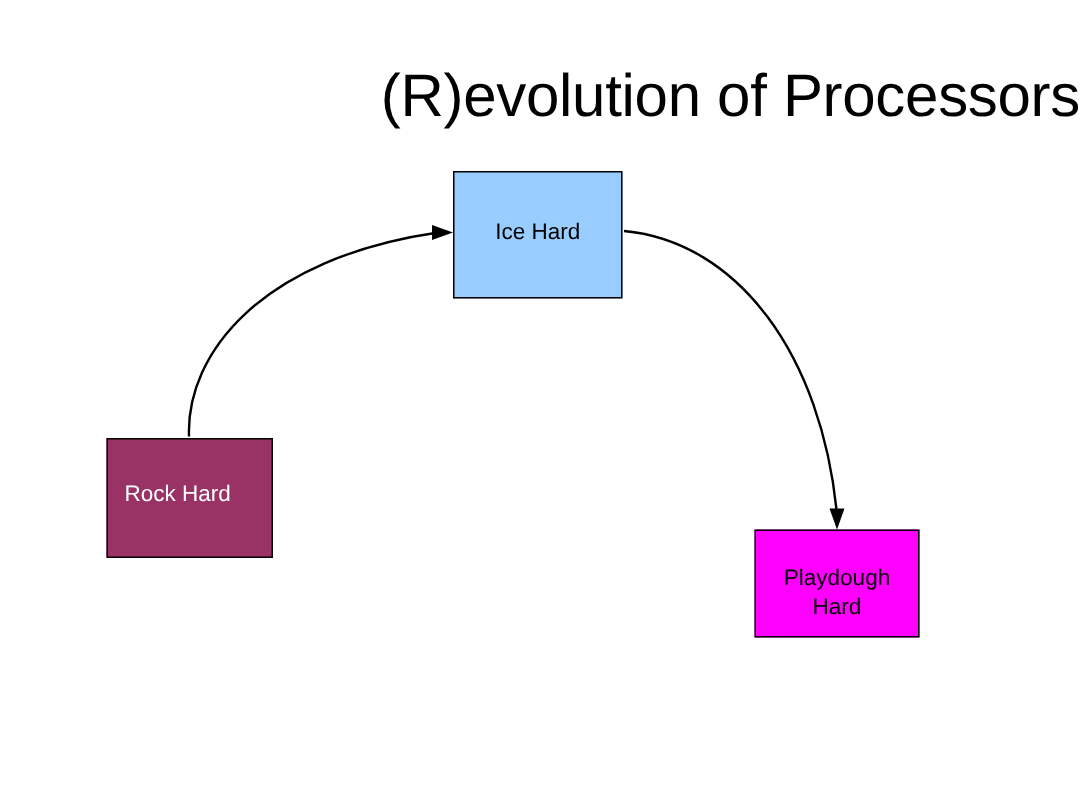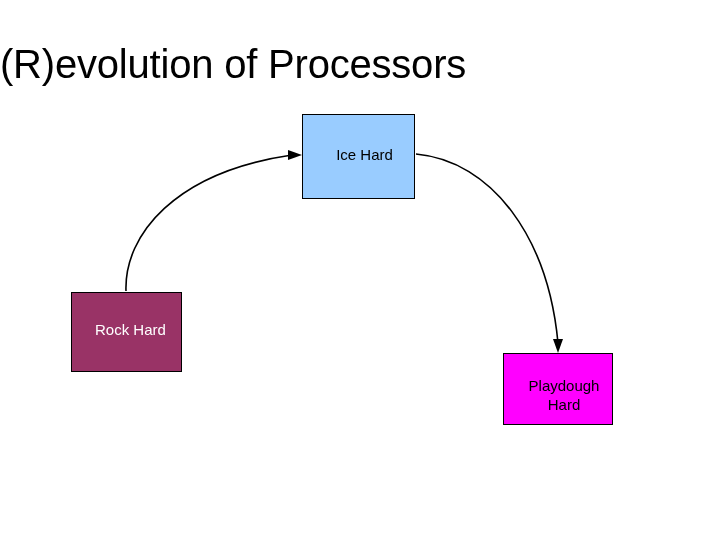--- a/index.html
+++ b/index.html
@@ -15,21 +15,21 @@
     width: 720px;
     height: 540px;
     background: #ffffff;
     overflow: hidden;
   }
   #slide-title {
     position: absolute;
     left: 0;
     top: 40px;
     width: 720px;
-    text-align: left;
+    text-align: right;
     font-family: "Liberation Sans", sans-serif;
     font-size: 40px;
     font-weight: 400;
     line-height: 48px;
     color: #000000;
     letter-spacing: -0.2px;
     white-space: nowrap;
   }
   #edges {
     position: absolute;
@@ -86,21 +86,20 @@
     color: #000000;
   }
   #node-play .node-label {
     padding-top: 22px;
     padding-left: 4px;
     padding-right: 4px;
   }
   .node-label {
     display: block;
     width: 100%;
-    margin-left: 12px;
   }
 </style>
 </head>
 <body>
 
 <div id="slide">
 
   <div id="slide-title">(R)evolution of Processors</div>
 
   <svg id="edges" width="720" height="540" viewBox="0 0 720 540" xmlns="http://www.w3.org/2000/svg">

